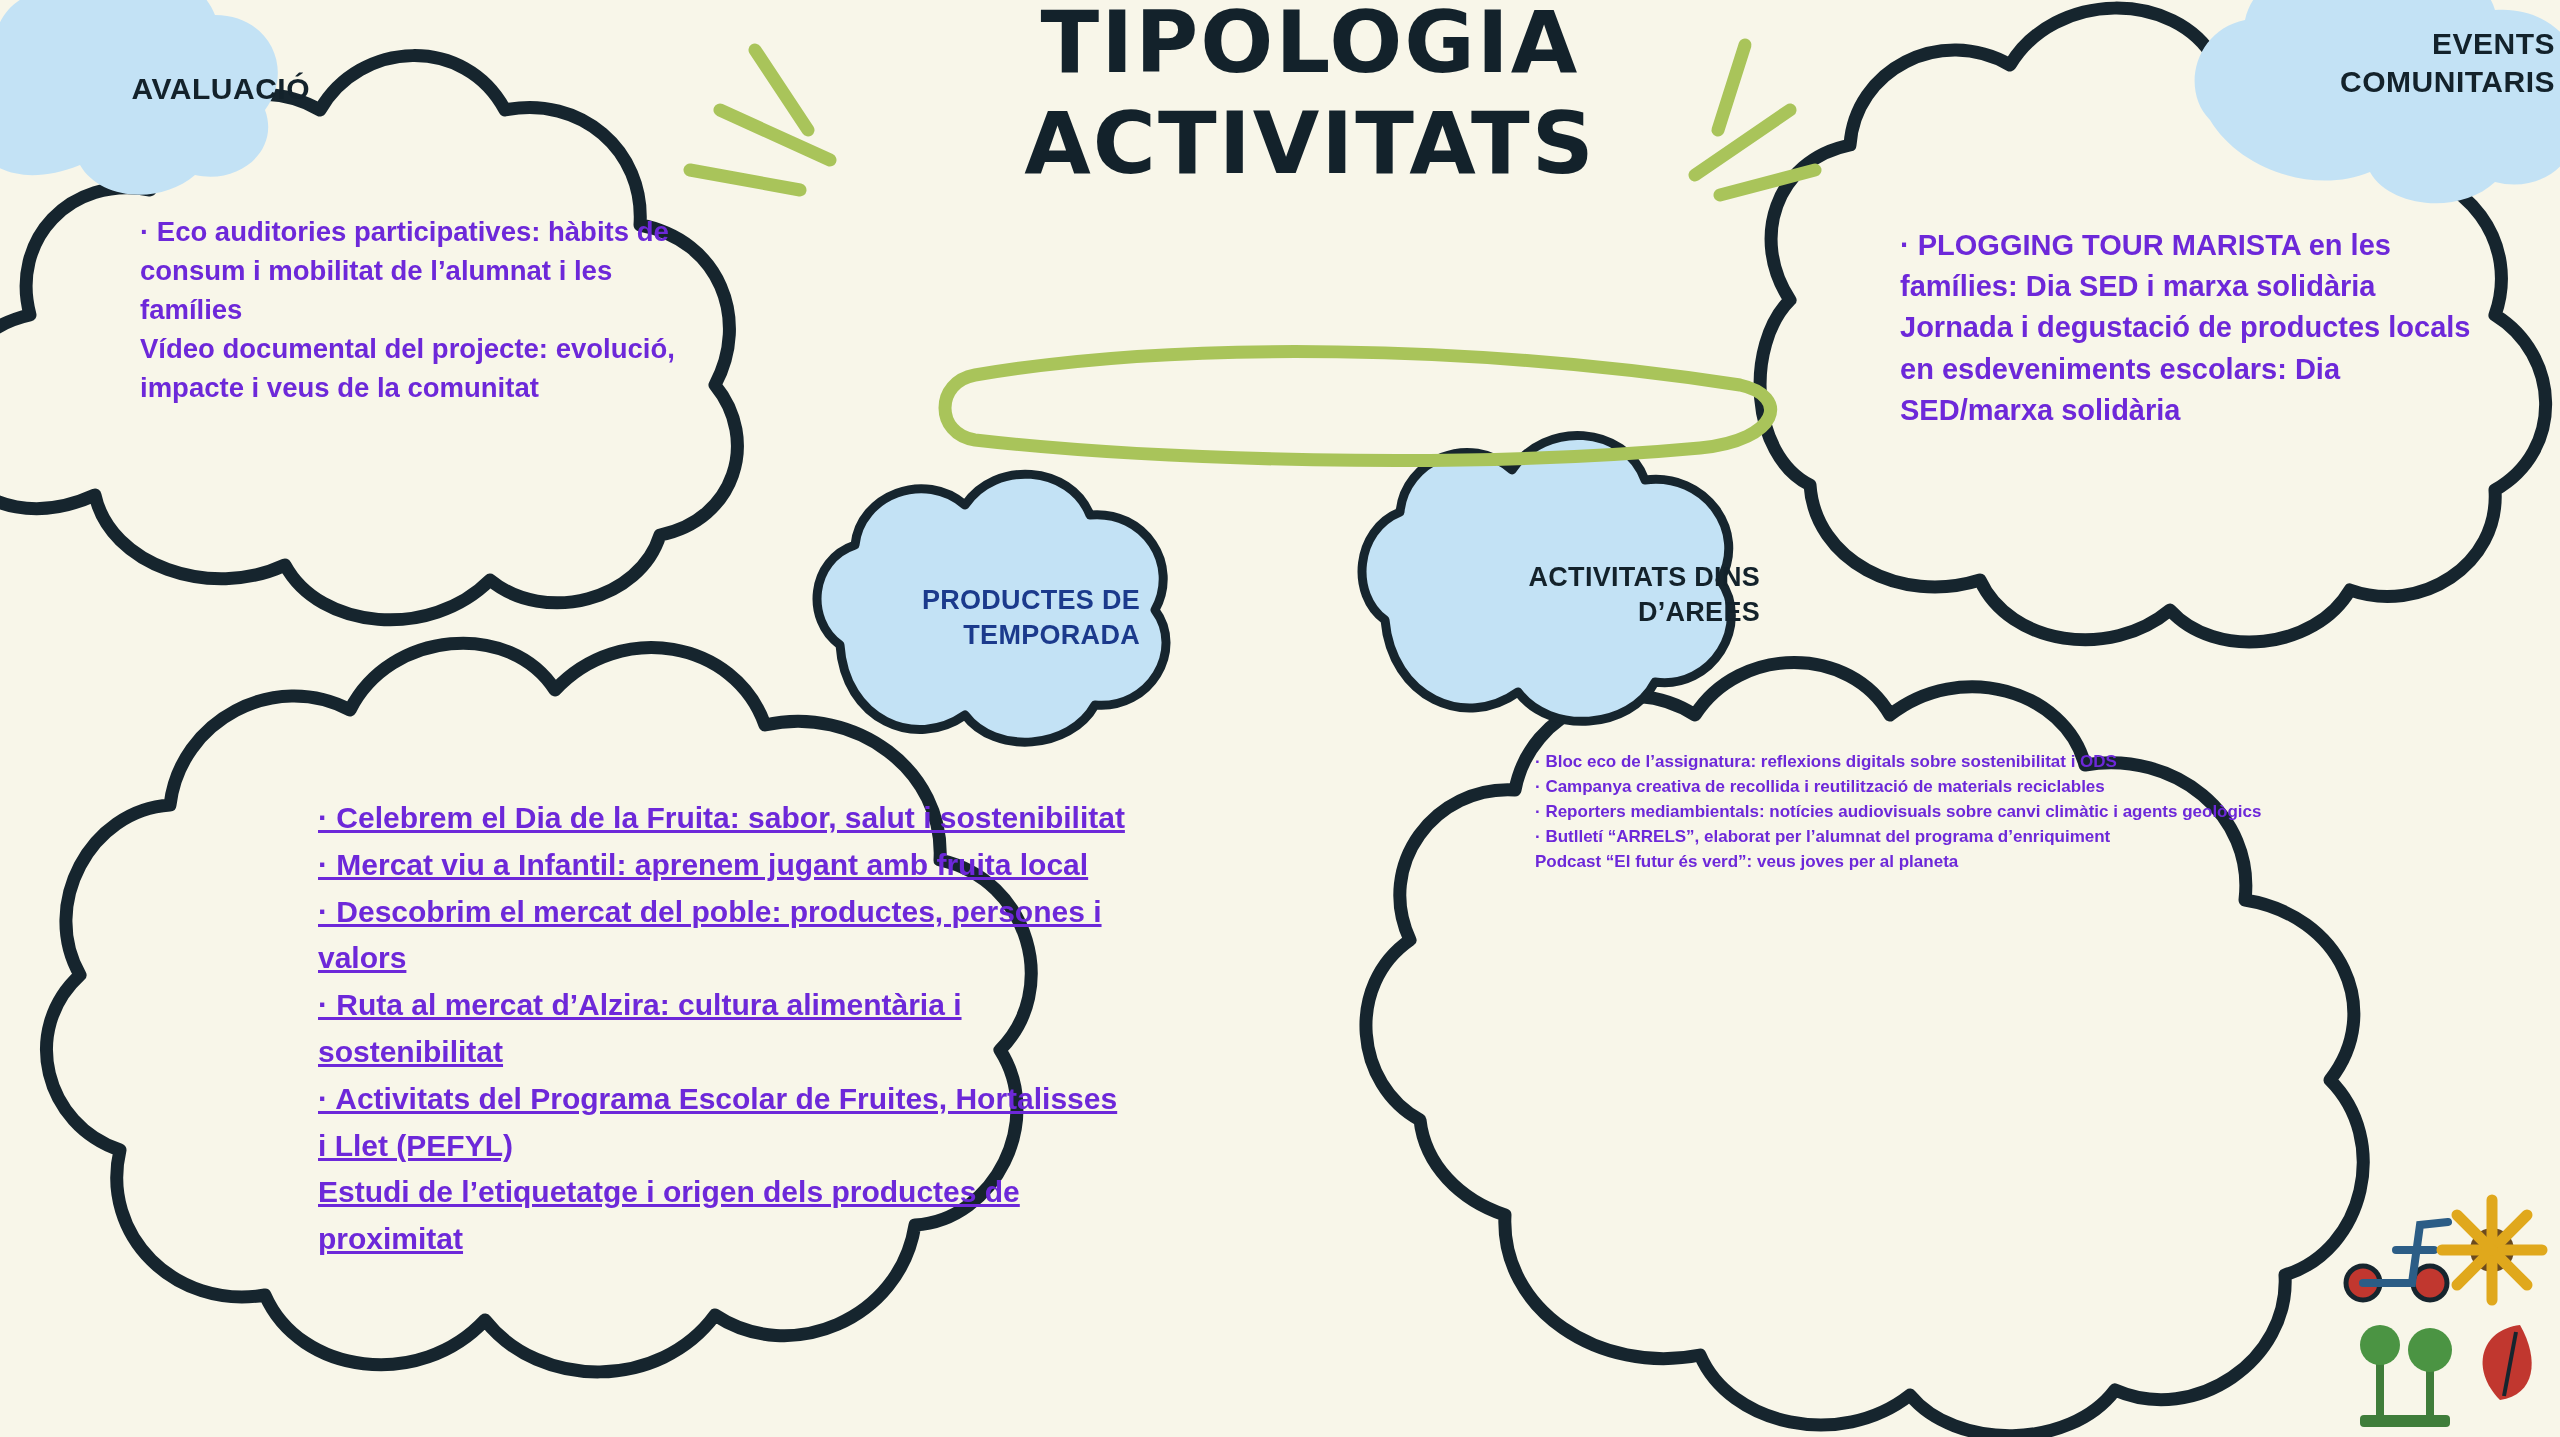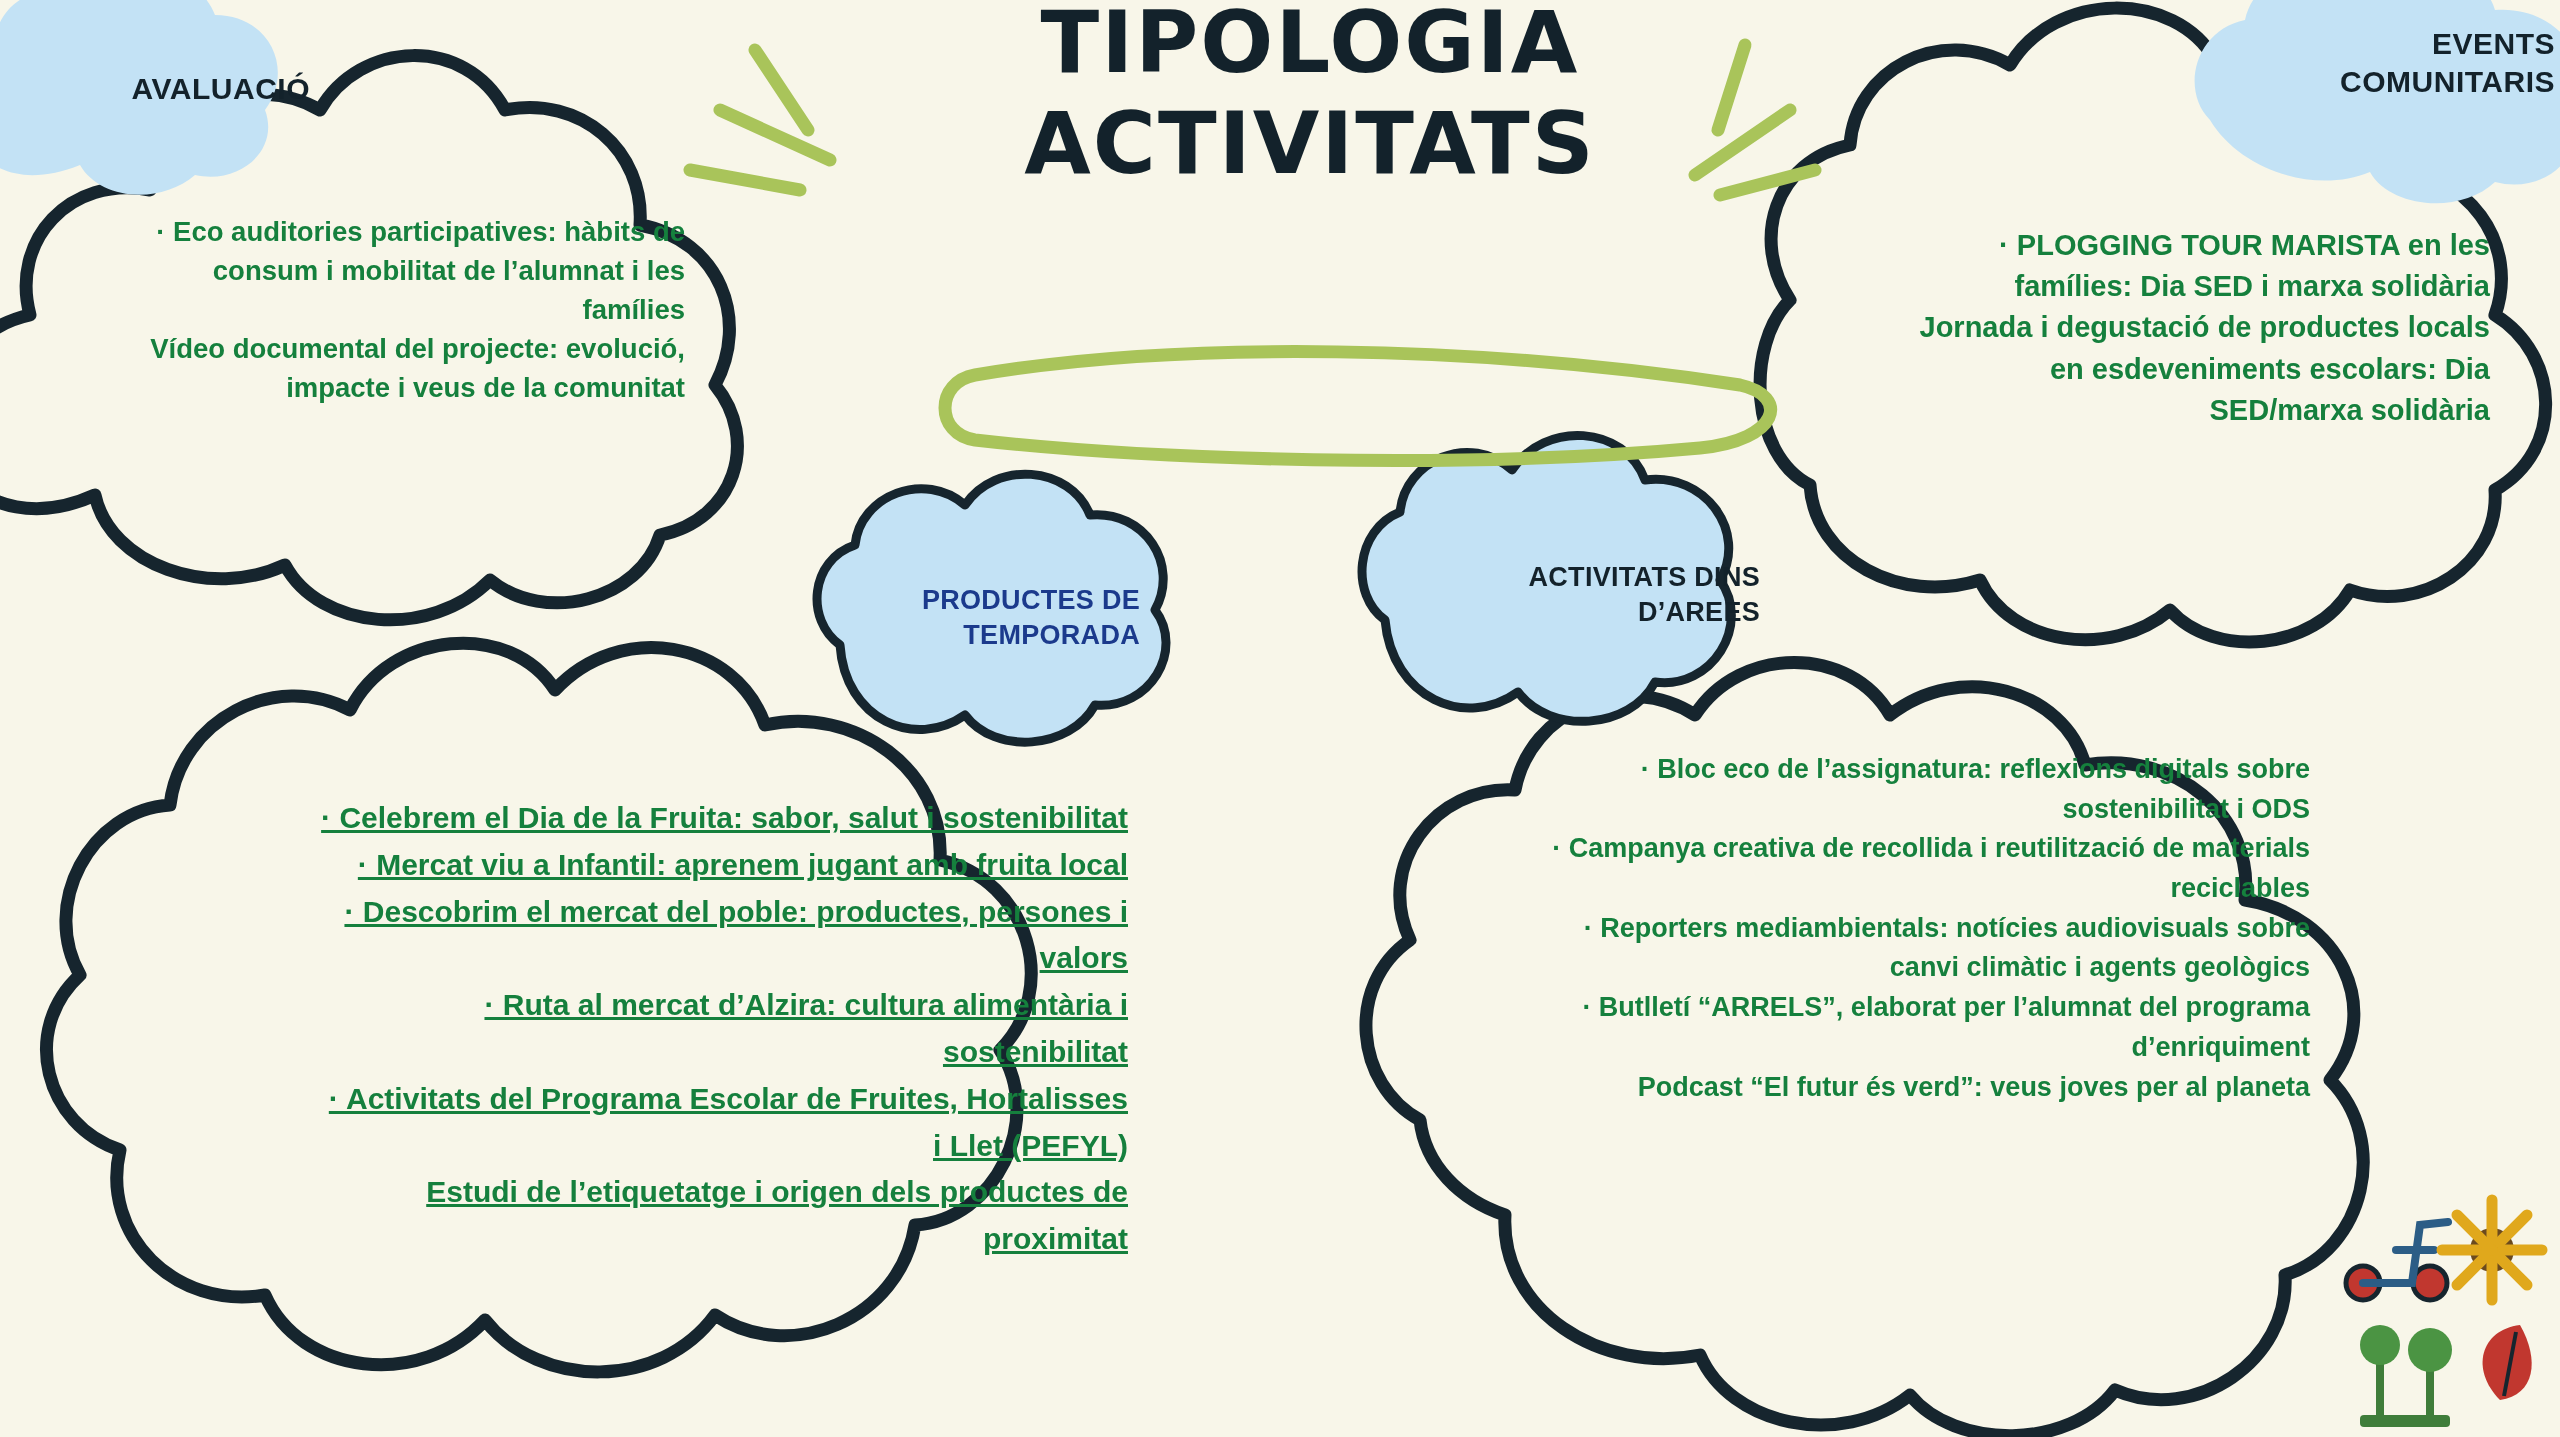--- a/index.html
+++ b/index.html
@@ -43,25 +43,24 @@
     letter-spacing: 2px;
     color: #13222b;
     line-height: 1.18;
     text-transform: uppercase;
   }
 
   
   .textblock {
     position: absolute;
     z-index: 7;
-    color: #15803d;
+    color: #6d28d9;
     font-family: "Liberation Sans", sans-serif;
     font-weight: 700;
     white-space: pre-line;
-    text-align: right;
   }
 
   #txt-avaluacio {
     left: 140px;
     top: 212px;
     width: 545px;
     font-size: 27.5px;
     line-height: 1.42;
   }
   #txt-events {
@@ -76,21 +75,21 @@
     top: 795px;
     width: 810px;
     font-size: 30px;
     line-height: 1.56;
     text-decoration: underline;
   }
   #txt-arees {
     left: 1535px;
     top: 750px;
     width: 775px;
-    font-size: 27px;
+    font-size: 17px;
     line-height: 1.47;
   }
 
   
   .bubble-label {
     position: absolute;
     z-index: 8;
     text-align: right;
     font-family: "Liberation Sans", sans-serif;
     font-weight: 700;

